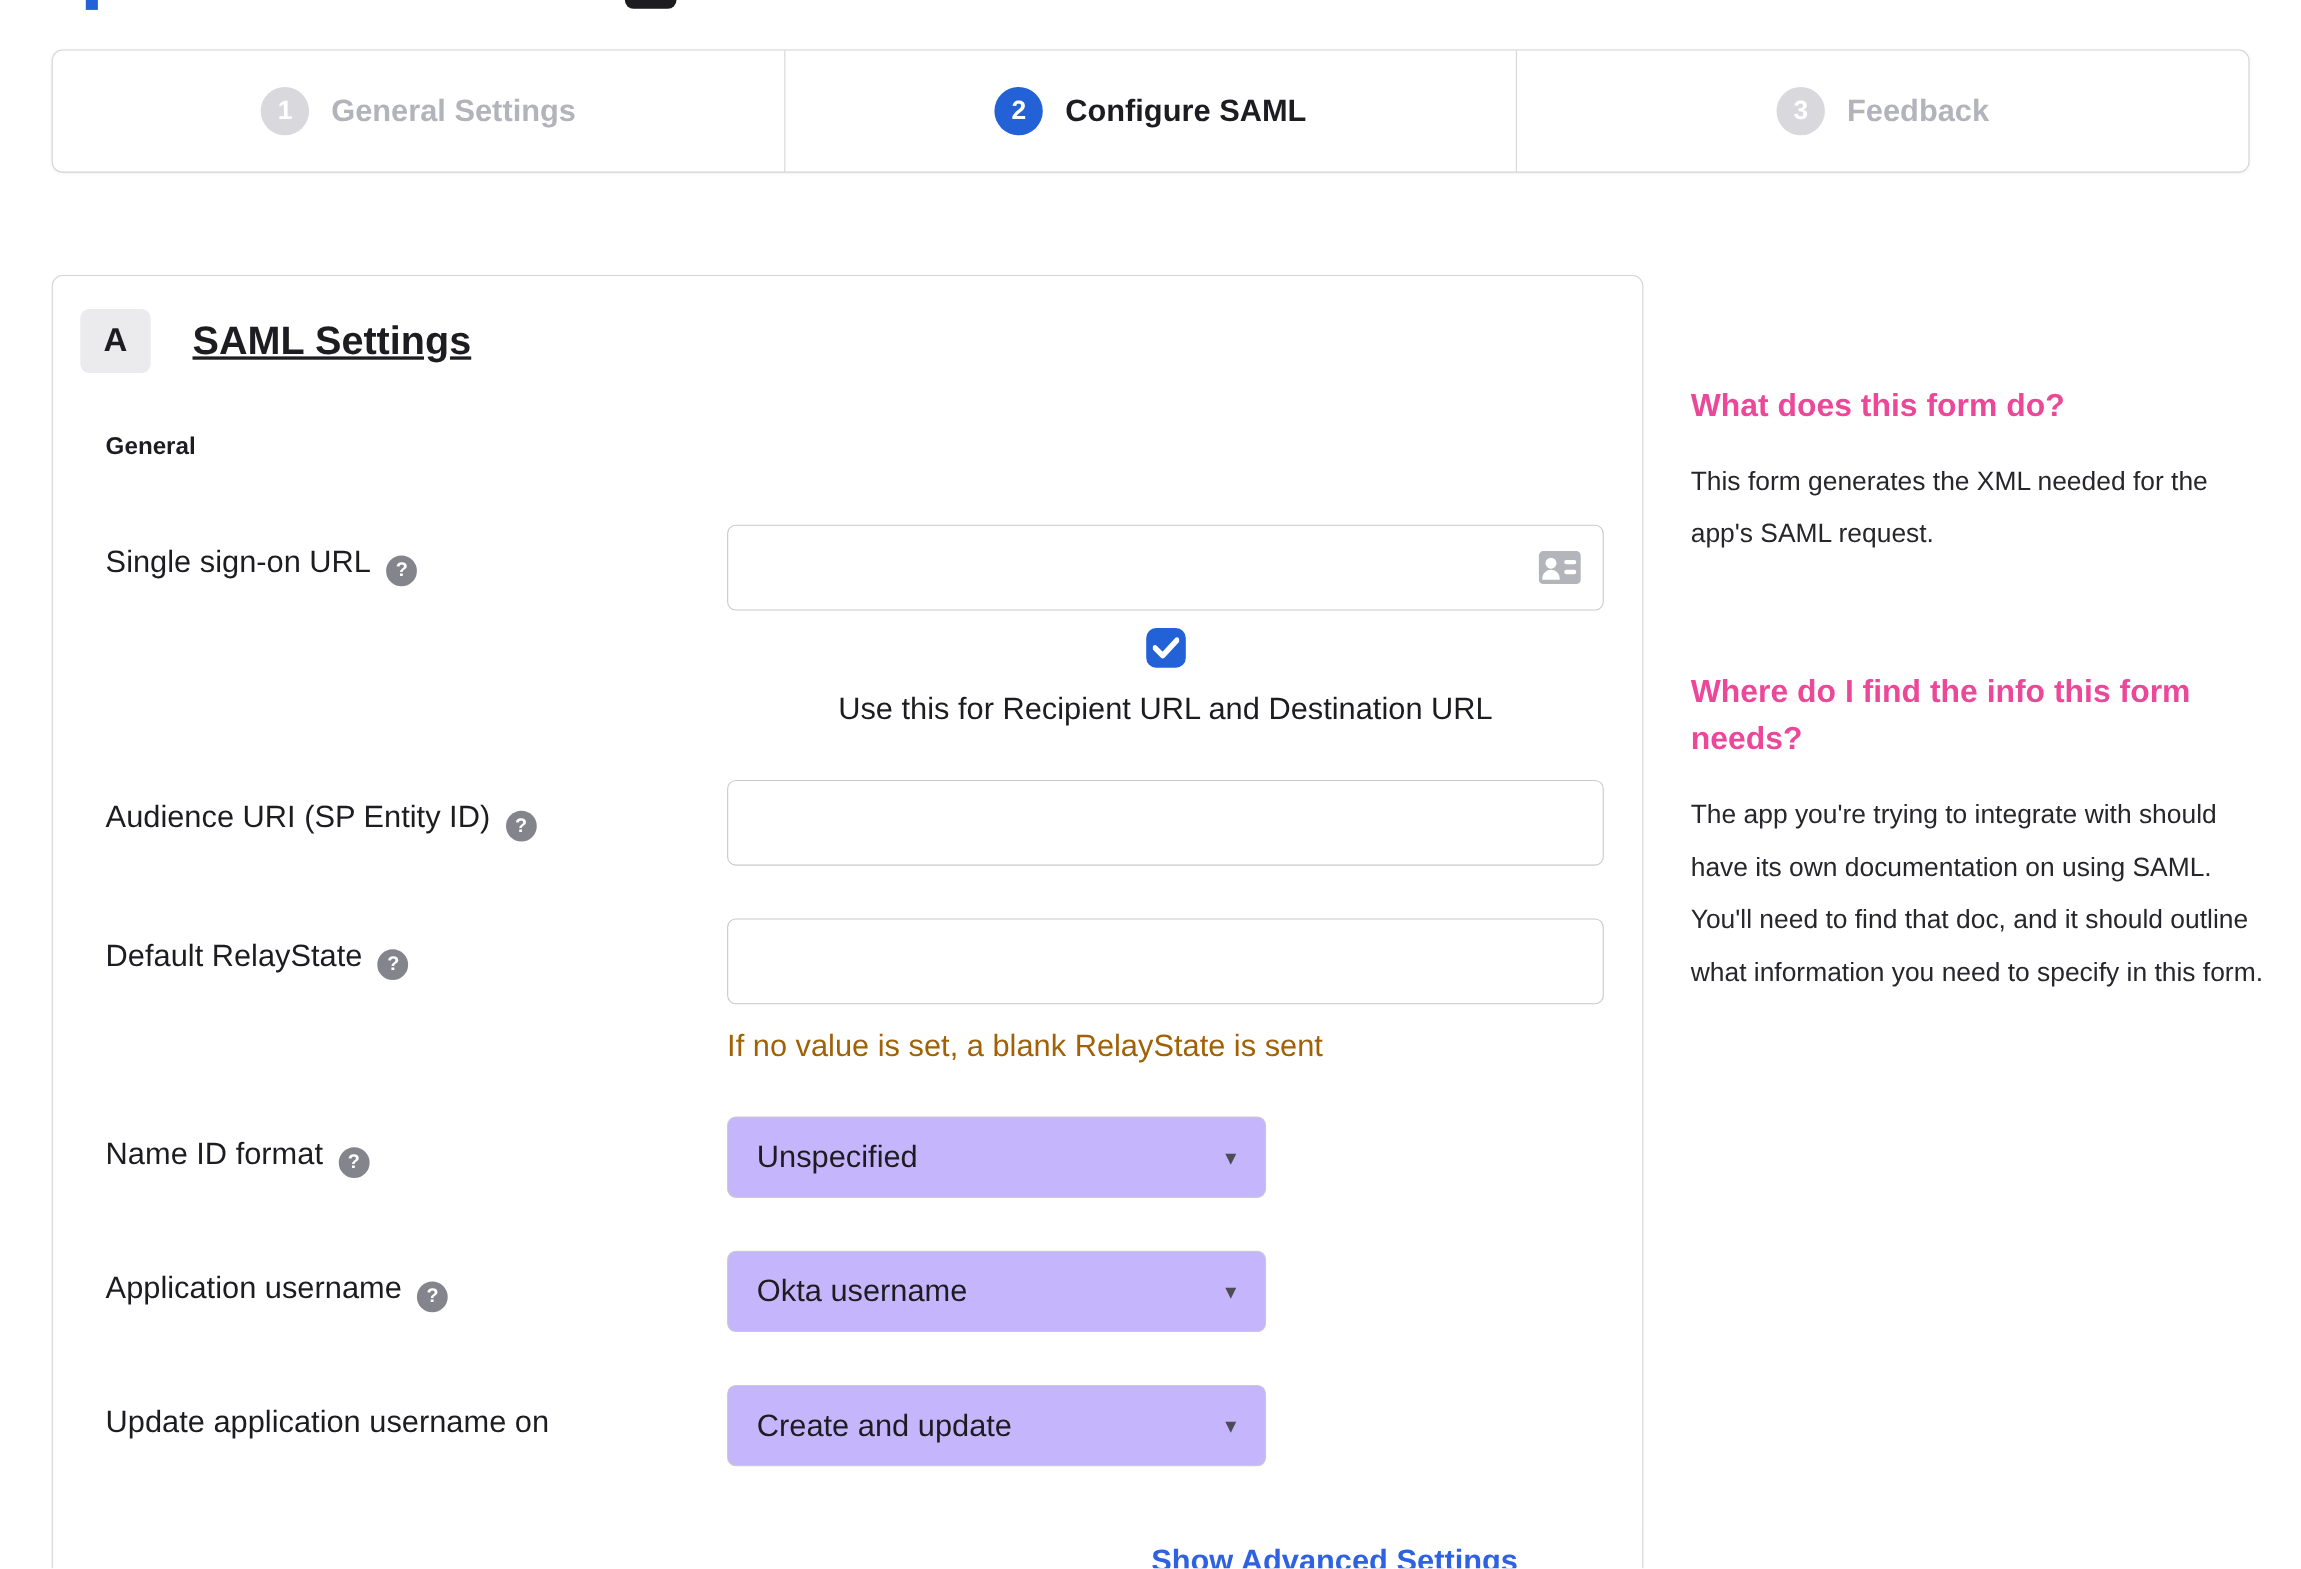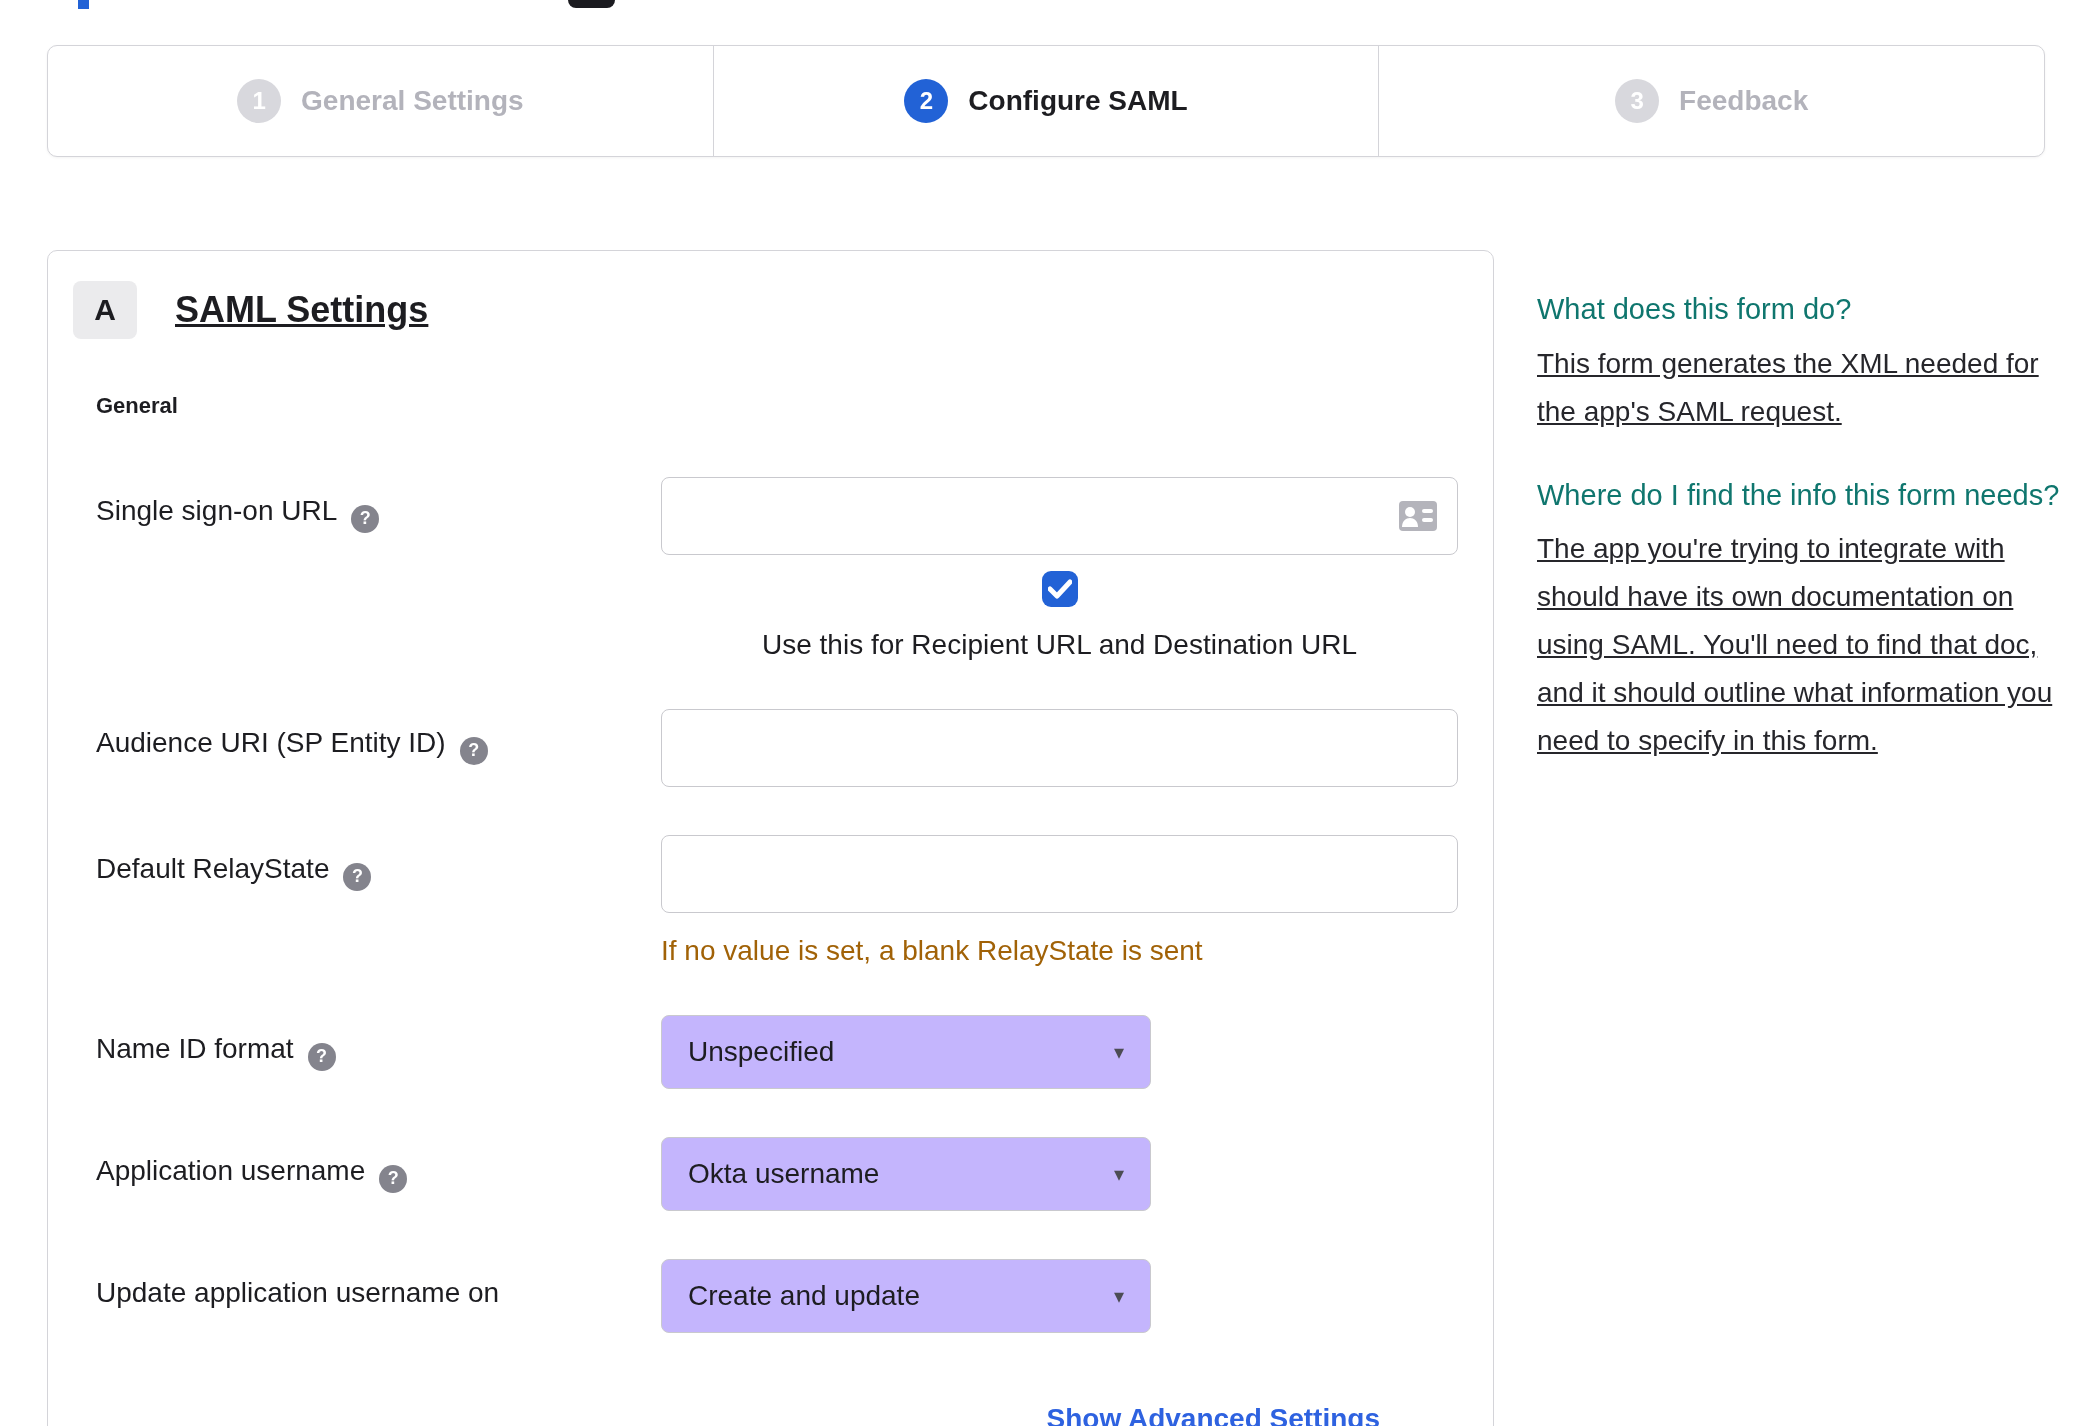--- a/index.html
+++ b/index.html
@@ -69,22 +69,22 @@
     width:490px; height:74px; border:1px solid #c9c9ce; border-radius:8px; background:#c4b5fd;
     display:flex; align-items:center; justify-content:space-between;
     padding:0 26px 0 26px; font-size:28px; color:#1d1d21; cursor:pointer;
   }
   .select-arrow { font-size:20px; color:#4c4c54; }
   .advanced-row { text-align:right; margin:70px 57px 16px 0; }
   .advanced-link { font-size:28px; font-weight:600; color:#2e62e0; text-decoration:none; cursor:pointer; }
 
   
   .sidebar { position:absolute; left:1537px; top:250px; width:525px; }
-  .sidebar h3 { font-size:29px; font-weight:normal; color:#0f766e; line-height:1.5; margin-top:38px; }
-  .sidebar p { font-size:28px; color:#26262b; line-height:48px; margin-top:8px;text-decoration:underline; }
+  .sidebar h3 { font-size:29px; font-weight:bold; color:#ec4899; line-height:1.5; margin-top:98px; }
+  .sidebar p { font-size:24px; color:#26262b; line-height:48px; margin-top:22px; }
 </style>
 </head>
 <body>
 
 <div class="page">
 
   <div class="frag-blue"></div>
   <div class="frag-dark"></div>
 
   <div class="stepper">

